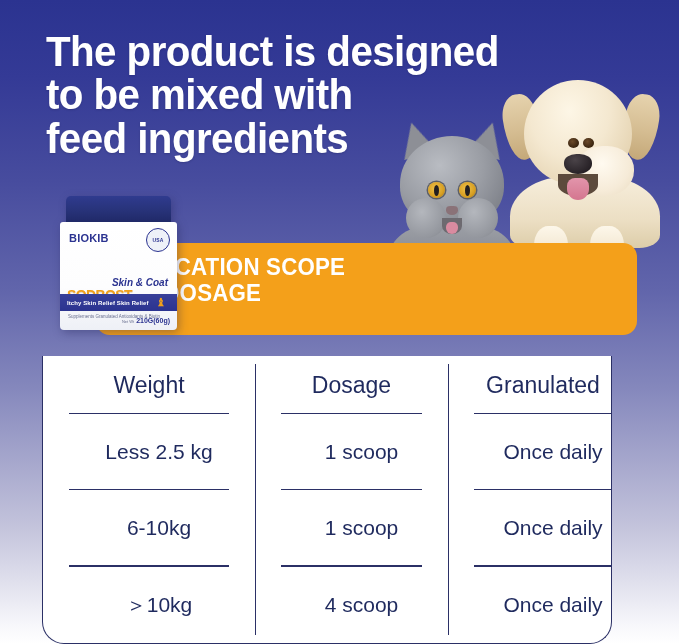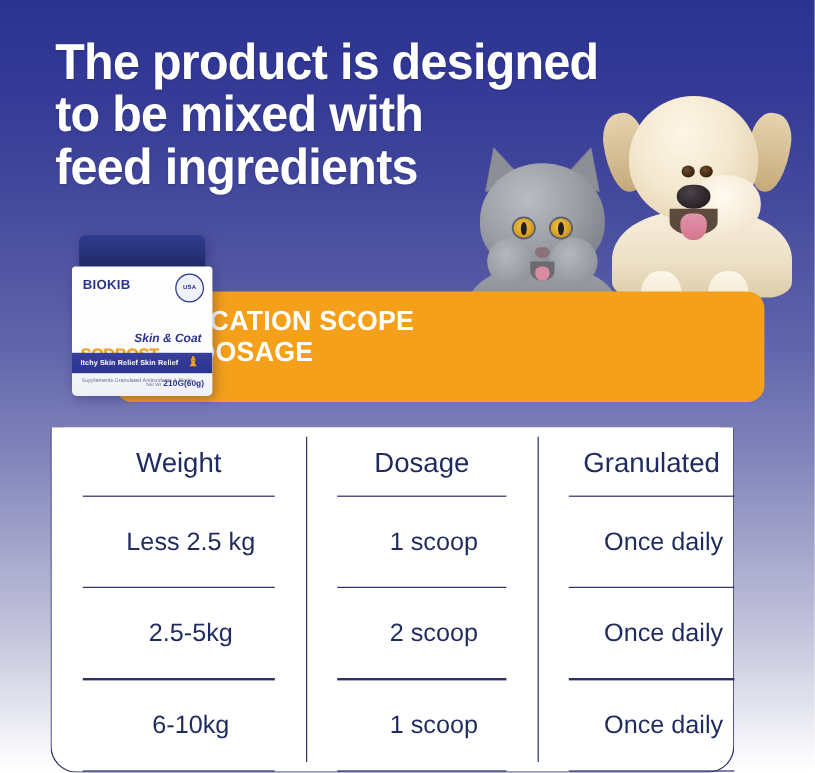--- a/index.html
+++ b/index.html
@@ -436,26 +436,26 @@
           <th class="ruled">Granulated</th>
         </tr>
       </thead>
       <tbody>
         <tr>
           <td class="ruled">Less 2.5 kg</td>
           <td class="ruled">1 scoop</td>
           <td class="ruled">Once daily</td>
         </tr>
         <tr>
-          <td class="ruled">2.5-5kg</td>
-          <td class="ruled">2 scoop</td>
-          <td class="ruled">Once daily</td>
-        </tr>
-        <tr>
           <td class="ruled">6-10kg</td>
           <td class="ruled">1 scoop</td>
           <td class="ruled">Once daily</td>
         </tr>
+        <tr>
+          <td>＞10kg</td>
+          <td>4 scoop</td>
+          <td>Once daily</td>
+        </tr>
       </tbody>
     </table>
   </div>
 
 </div>
 
 </body></html>

